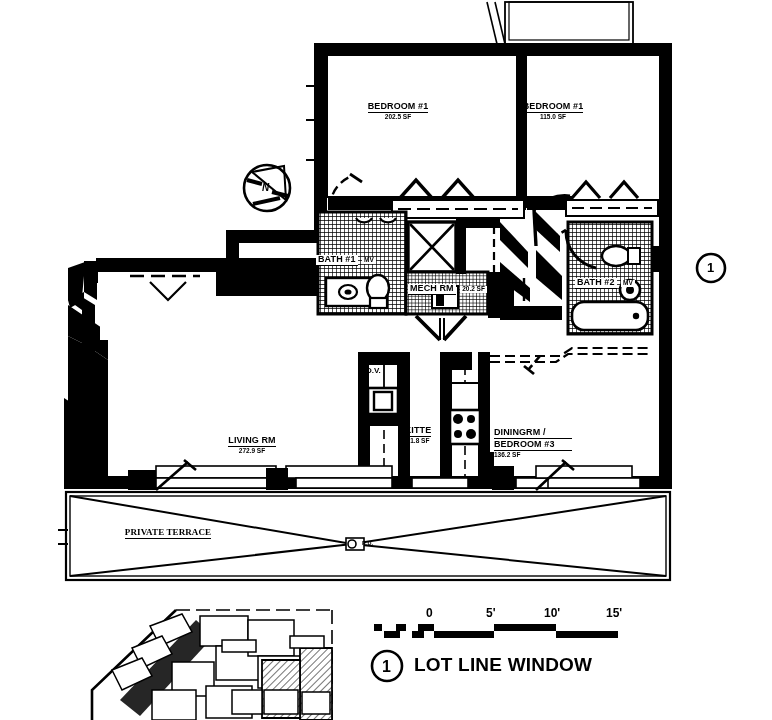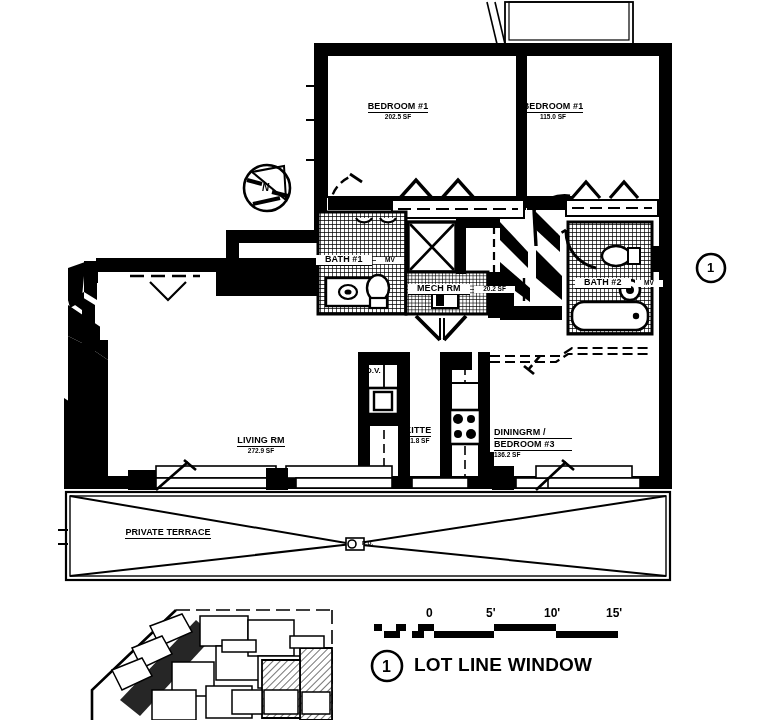--- a/index.html
+++ b/index.html
@@ -18,21 +18,21 @@
     font-weight:bold;font-size:9px;letter-spacing:.1px;
     border-bottom:1.6px solid #000;display:inline-block;padding-bottom:.5px;
   }
   .lbl .nm2{
     font-weight:bold;font-size:9px;letter-spacing:.1px;
     border-bottom:1.6px solid #000;display:block;padding-bottom:.5px;
   }
   .lbl .sf{font-weight:bold;font-size:6.5px;letter-spacing:0px;display:block;margin-top:1px;}
 
   
-  .knock{background:#fff;padding:0 9px;}
+  .knock{background:#fff;padding:0 2px;}
 
   .tiny{position:absolute;font-weight:bold;font-size:6px;}
 
   
   .scnum{position:absolute;font-weight:bold;font-size:12px;}
   .legend-txt{position:absolute;font-weight:bold;font-size:19px;letter-spacing:.2px;}
   .circnum{position:absolute;font-weight:bold;font-size:13px;}
 </style>
 </head>
 <body>
@@ -351,37 +351,37 @@
   <div class="lbl" style="left:575px;top:272px;width:70px;text-align:left;">
     <span class="nm knock">BATH #2</span>
     <span class="sf knock" style="display:inline-block;margin-top:2px;">MV</span>
   </div>
 
   <div class="lbl" style="left:408px;top:278px;width:68px;text-align:left;">
     <span class="nm knock">MECH RM</span>
     <span class="sf knock" style="display:inline-block;margin-top:2px;">20.2 SF</span>
   </div>
 
-  <div class="lbl" style="left:216px;top:430px;width:90px;">
+  <div class="lbl" style="left:207px;top:430px;width:90px;">
     <span class="nm">LIVING RM</span>
     <span class="sf">272.9 SF</span>
   </div>
 
   <div class="lbl" style="left:388px;top:420px;width:60px;">
     <span class="nm">KITTE</span>
     <span class="sf">61.8 SF</span>
   </div>
 
   <div class="lbl" style="left:494px;top:404px;width:78px;text-align:left;margin-top:24px;">
     <span class="nm2">DININGRM /</span>
     <span class="nm2" style="margin-top:1px;">BEDROOM #3</span>
     <span class="sf">136.2 SF</span>
   </div>
 
-  <div class="lbl" style="left:118px;top:522px;width:100px;">
+  <div class="lbl" style="left:118px;top:522px;width:100px;font-family:Liberation Serif, serif;">
     <span class="nm">PRIVATE TERRACE</span>
   </div>
 
   <div class="tiny" style="left:366px;top:366px;font-size:8px;">D.V.</div>
   <div class="tiny" style="left:362px;top:540px;font-size:5.5px;">R.D.</div>
   <div class="tiny" style="left:262px;top:182px;font-size:10px;font-style:italic;">N</div>
   <div class="circnum" style="left:707px;top:260px;">1</div>
 
   <div class="scnum" style="left:426px;top:606px;">0</div>
   <div class="scnum" style="left:486px;top:606px;">5'</div>

